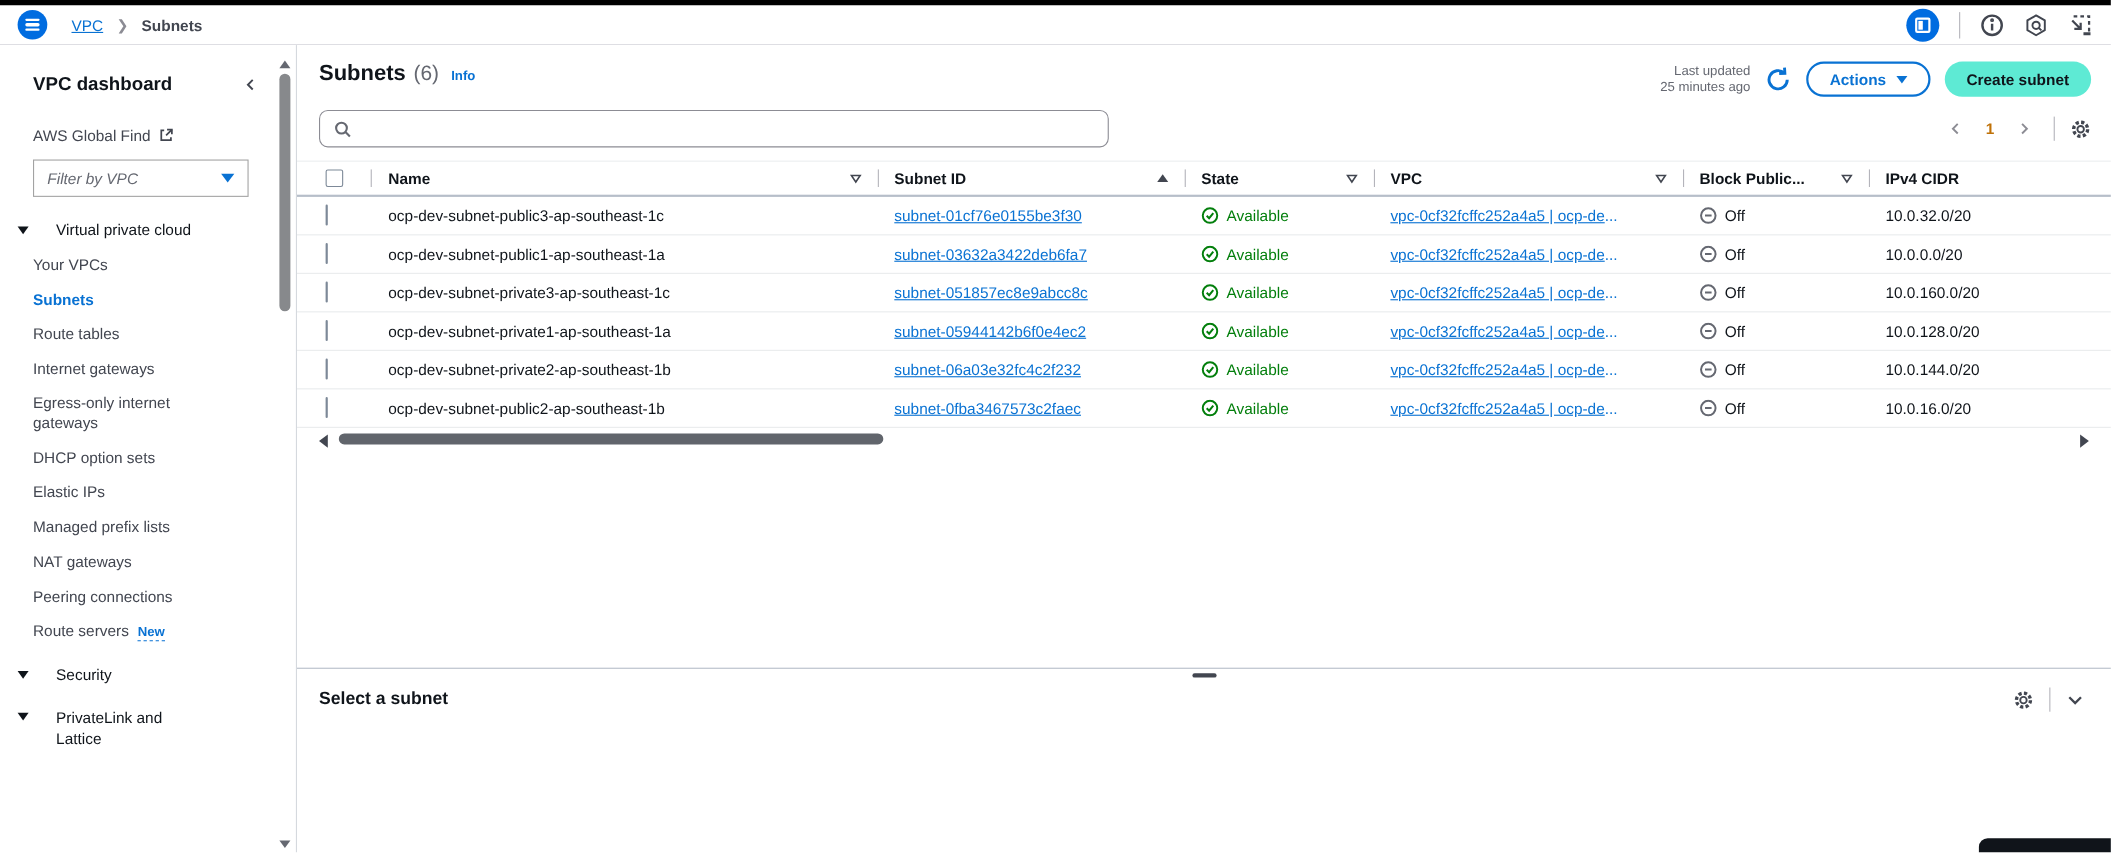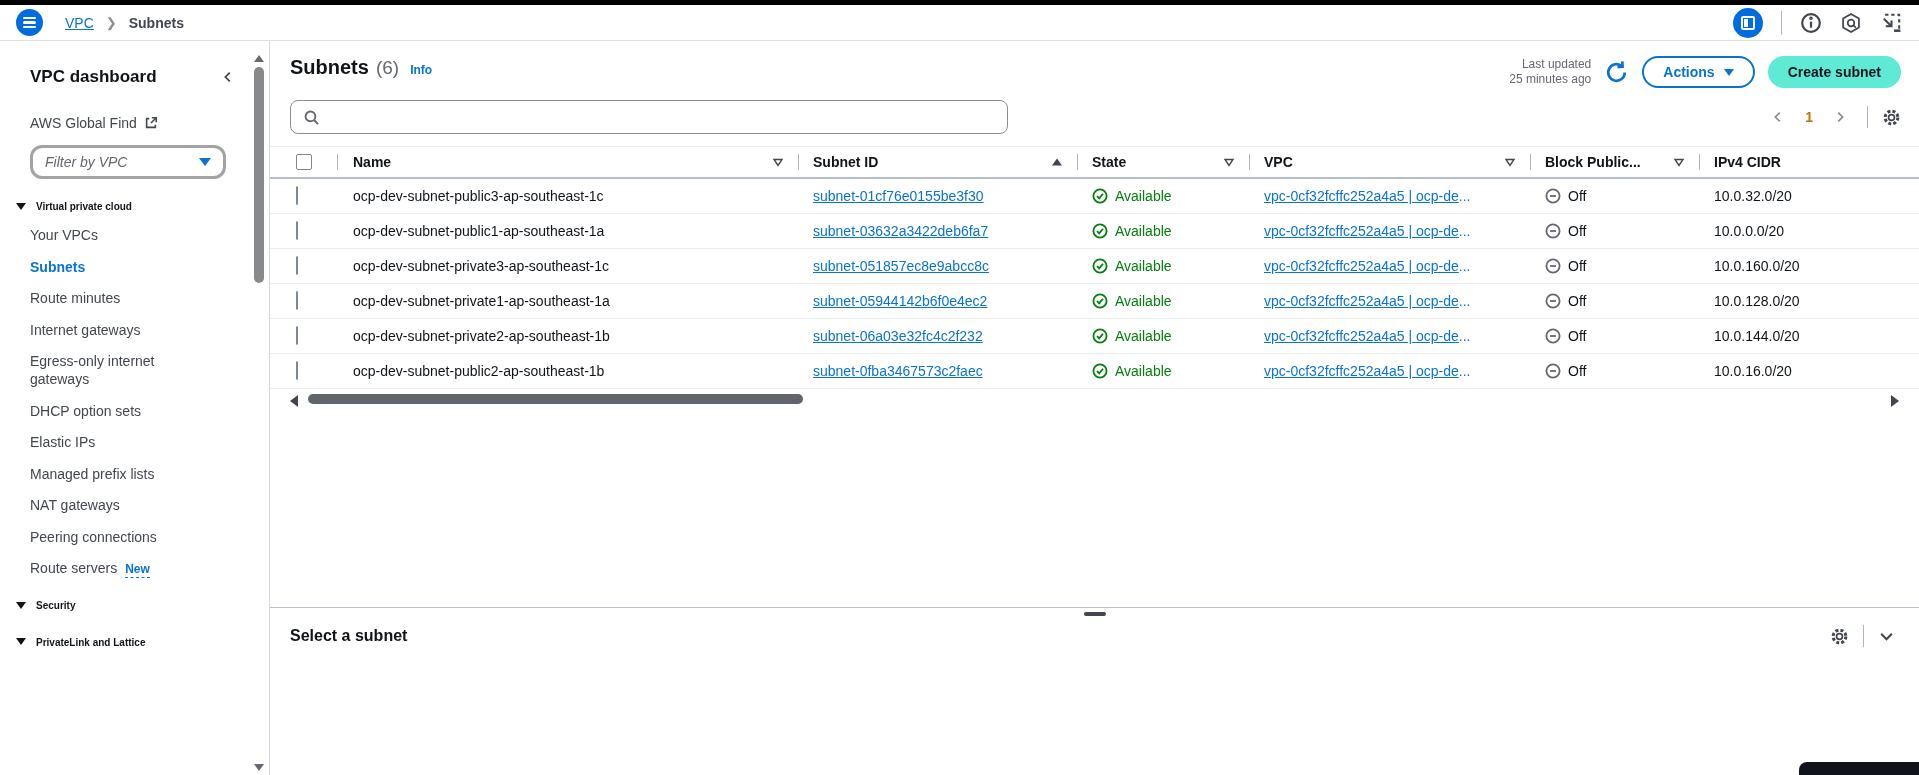--- a/index.html
+++ b/index.html
@@ -25,25 +25,25 @@
   .vdiv { width:1px; height:24px; background:#b4b4bb; }
   .iconbtn { background:none; border:none; cursor:pointer; display:flex; align-items:center; }
 
   
   .sidebar { position:absolute; top:41px; left:0; width:270px; bottom:0; background:#fff;
     border-right:1px solid #d5d9de; }
   .side-inner { padding:26px 34px 0 30px; }
   .side-title-row { display:flex; align-items:center; justify-content:space-between; margin-bottom:28px; }
   .side-title { font-size:17px; font-weight:700; }
   .side-global { display:flex; align-items:center; gap:7px; font-size:14px; color:#424650; margin-bottom:14px; cursor:pointer; }
-  .vpc-filter { width:196px; height:34px; border:3px solid #a3a3a3; border-radius:12px;
+  .vpc-filter { width:196px; height:34px; border:1px solid #a3a3a3; border-radius:0;
     display:flex; align-items:center; justify-content:space-between; padding:0 12px; cursor:pointer; }
   .vpc-filter .ph { font-style:italic; color:#656871; font-size:14px; }
   .caret-dn { width:0; height:0; border-left:6px solid transparent; border-right:6px solid transparent; border-top:8px solid #0972d3; }
-  .sect { display:flex; align-items:center; gap:10px; font-size:10px; font-weight:700; margin:22px 0 14px -14px; cursor:pointer; }
+  .sect { display:flex; align-items:center; gap:25px; font-size:14px; font-weight:400; margin:22px 0 14px -14px; cursor:pointer; }
   .tri-dn { width:0; height:0; border-left:5px solid transparent; border-right:5px solid transparent; border-top:7px solid #0f141a; }
   .navlist { list-style:none; }
   .navlist li { font-size:14px; line-height:18px; color:#424650; margin-bottom:13.5px; cursor:pointer; max-width:160px; }
   .navlist li.active { color:#0972d3; font-weight:700; }
   .badge-new { color:#0972d3; font-size:12px; font-weight:700; margin-left:8px;
     border-bottom:1px dashed #0972d3; padding-bottom:1px; }
   
   .sb-track { position:absolute; top:8px; bottom:2px; right:4px; width:12px; }
   .sb-up, .sb-dn { position:absolute; left:1px; width:0; height:0; border-left:5px solid transparent; border-right:5px solid transparent; }
   .sb-up { top:6px; border-bottom:7px solid #656871; }
@@ -181,21 +181,21 @@
         <span class="caret-dn"></span>
       </div>
 
       <div class="sect">
         <span class="tri-dn"></span>
         <span>Virtual private cloud</span>
       </div>
       <ul class="navlist">
         <li>Your VPCs</li>
         <li class="active">Subnets</li>
-        <li>Route minutes</li>
+        <li>Route tables</li>
         <li>Internet gateways</li>
         <li>Egress-only internet gateways</li>
         <li>DHCP option sets</li>
         <li>Elastic IPs</li>
         <li>Managed prefix lists</li>
         <li>NAT gateways</li>
         <li>Peering connections</li>
         <li style="max-width:220px;">
           <span>Route servers</span><span class="badge-new">New</span>
         </li>

